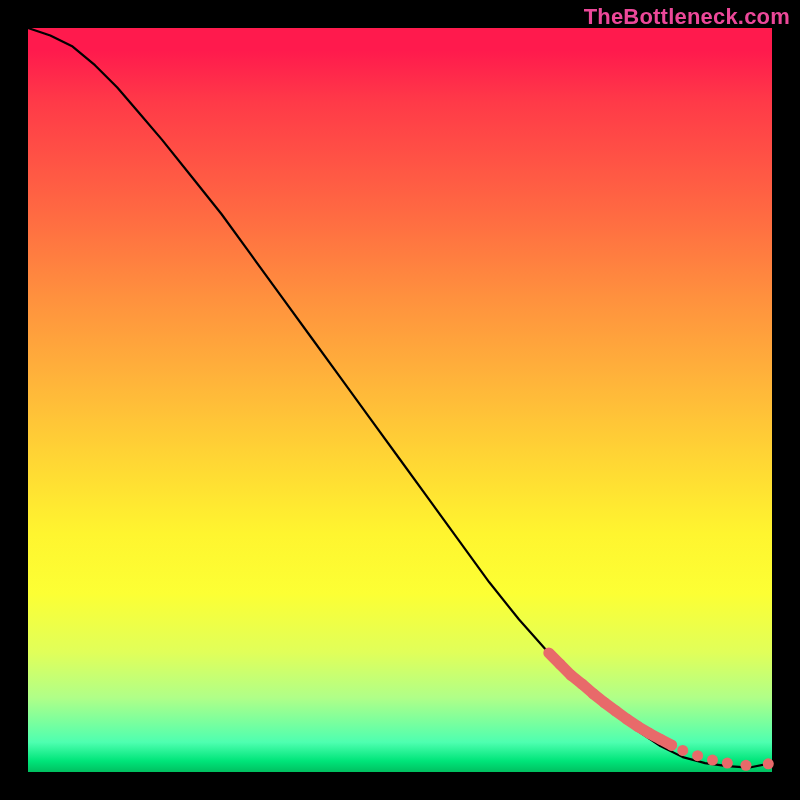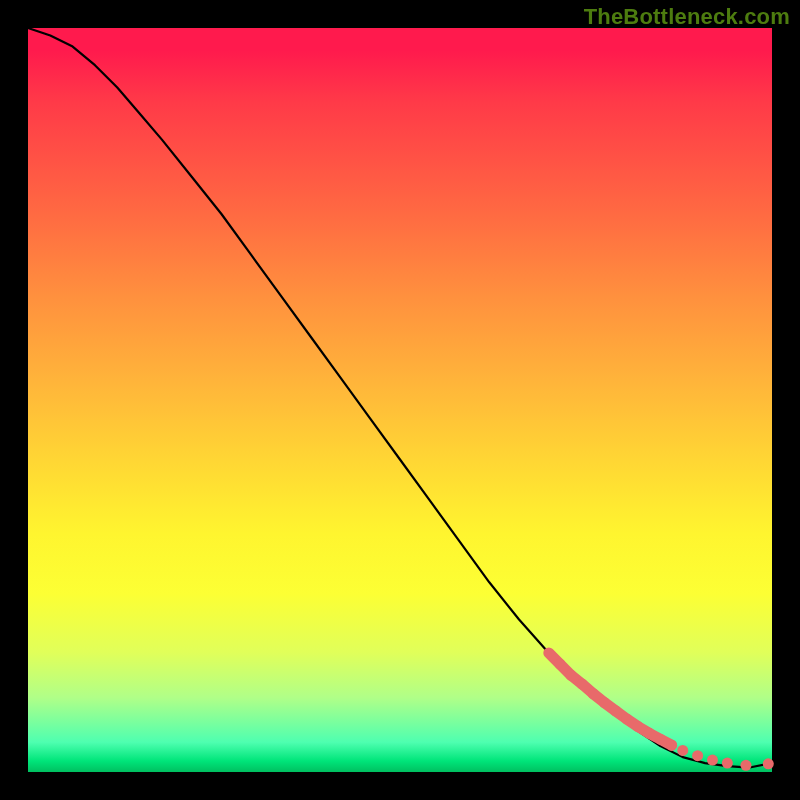--- a/index.html
+++ b/index.html
@@ -31,21 +31,21 @@
       #b0ff88 90%,
       #4effb0 96%,
       #00e57a 98.5%,
       #00c060 100%
     );
   }
   .watermark {
     position: absolute;
     top: 4px;
     right: 10px;
-    color: #4d7c0f;
+    color: #ec4899;
     font-size: 22px;
     font-weight: 600;
     letter-spacing: 0.2px;
     user-select: none;
   }
   svg.plot {
     position: absolute;
     left: 0;
     top: 0;
     width: 744px;

